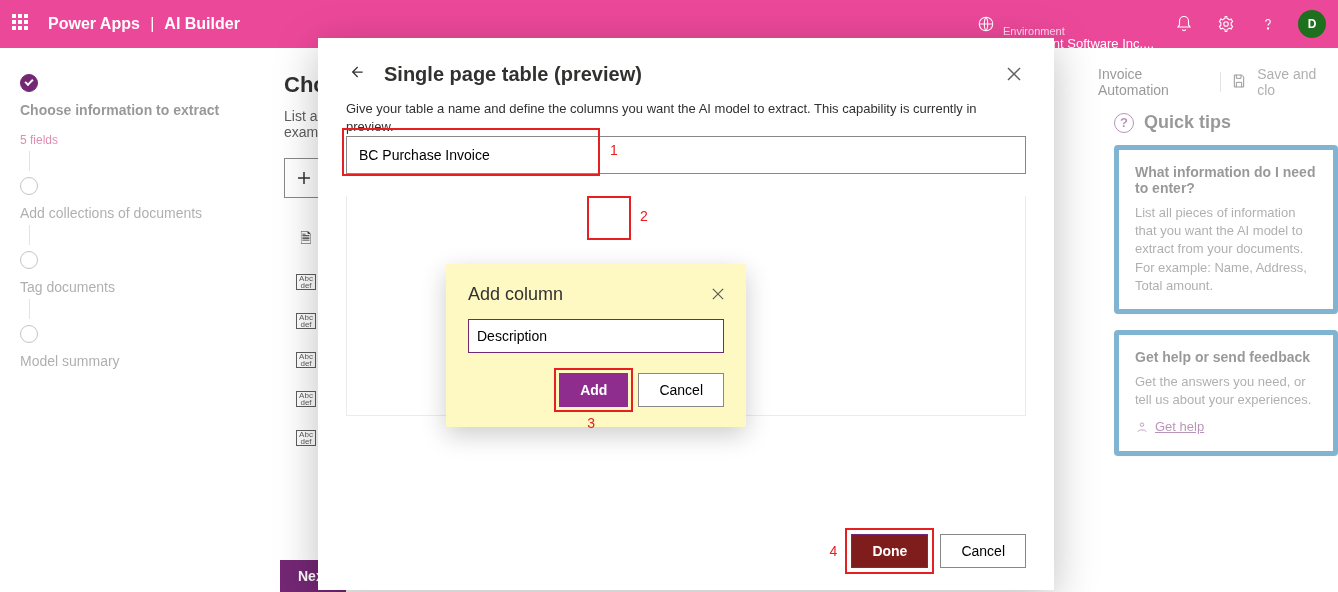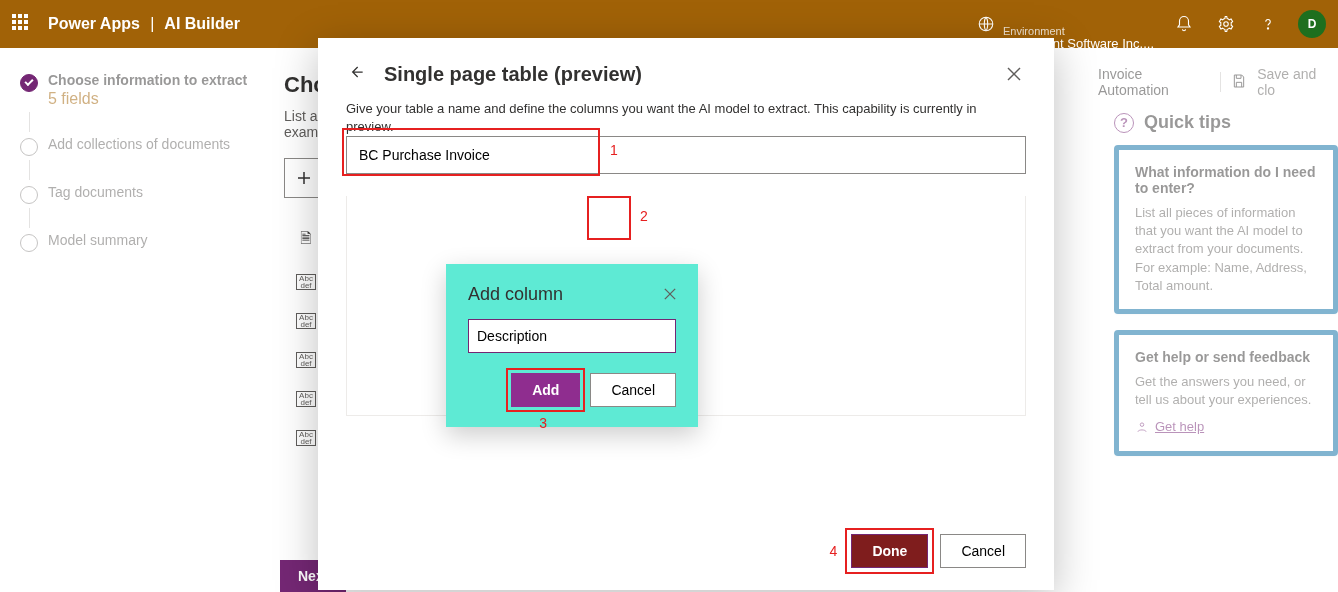--- a/index.html
+++ b/index.html
@@ -1,39 +1,39 @@
 <!DOCTYPE html>
 <html><head>
 <meta charset="utf-8">
 <style>
   * { box-sizing: border-box; margin: 0; padding: 0; }
   html, body { width: 1338px; height: 592px; font-family: "Segoe UI", Arial, sans-serif; font-size: 14px; color: #323130; overflow: hidden; background: #fff; }
-  .topbar { height: 48px; background: #a16207; color: #fff; display: flex; align-items: center; padding: 0 12px; position: relative; }
+  .topbar { height: 48px; background: #ec4899; color: #fff; display: flex; align-items: center; padding: 0 12px; position: relative; }
   .waffle { width: 20px; height: 20px; display: grid; grid-template-columns: repeat(3,4px); grid-template-rows: repeat(3,4px); gap: 2px; margin-right: 16px; }
   .waffle span { background: #fff; width: 4px; height: 4px; }
   .brand { font-weight: 600; font-size: 16px; }
   .brand .sep { font-weight: 400; padding: 0 6px; }
   .topbar .right { margin-left: auto; display: flex; align-items: center; gap: 18px; }
   .env { display: flex; align-items: center; gap: 8px; }
   .env-text { display:flex; flex-direction:column; line-height:1.1; }
   .env-label { font-size: 11px; opacity: .8; margin-top: 28px; }
   .env-val { font-size: 13px; }
   .icon-btn { width: 24px; height: 24px; display:flex; align-items:center; justify-content:center; cursor:pointer; }
   .avatar { width: 28px; height: 28px; border-radius: 50%; background: #1e6f1e; color:#fff; display:flex;align-items:center;justify-content:center; font-size:12px; font-weight:600; }
 
   .app-body { display:flex; height: calc(592px - 48px); position: relative; }
   .overlay { position:absolute; inset:0; background: rgba(255,255,255,0.5); }
 
   .left-rail { width: 260px; padding: 24px 10px 0 20px; }
-  .step-row { display:flex; gap: 10px; margin-bottom: 8px; align-items:flex-start; }
+  .step-row { display:flex; gap: 10px; margin-bottom: 8px; align-items:flex-start;flex-direction:column; }
   .step-circle { width:18px; height:18px; border:1px solid #8a8886; border-radius:50%; margin-top:2px; flex:0 0 auto; }
   .step-circle.done { background:#742774; border-color:#742774; position:relative; }
   .step-circle.done::after { content:""; position:absolute; left:4px; top:4px; width:6px; height:3px; border-left:2px solid #fff; border-bottom:2px solid #fff; transform:rotate(-45deg); }
   .step-title { font-weight:600; color:#323130; }
-  .step-sub { color:#a16207; font-size:16px; margin-top:2px; }
+  .step-sub { color:#be185d; font-size:12px; margin-top:15px; }
   .step-connector { width:1px; height:20px; background:#c8c6c4; margin: -4px 0 4px 9px; }
 
   .main { flex:1; padding: 24px 24px 0 24px; position:relative; }
   .main h1 { font-size:22px; font-weight:600; margin-bottom:10px; }
   .main p.lead { color:#605e5c; margin-bottom:18px; }
   .add-tbl-btn { width:40px; height:40px; border:1px solid #8a8886; display:flex;align-items:center;justify-content:center; font-size:20px; color:#323130; background:#fff; }
   .fields-table { margin-top:18px; width:760px; border:0; }
   .fields-table td.icon { width:40px; text-align:center; padding:10px 0; }
   .fields-table td.name { padding:10px 0; color:#323130; }
   .fields-table tr { border-bottom:1px solid #edebe9; }
@@ -66,21 +66,21 @@
   .red-num { color:#e62020; font-size:14px; position:absolute; }
 
   .col-strip { display:flex; border:1px solid #edebe9; border-radius:2px; height:46px; width:680px; }
   .col-cell { display:flex; align-items:center; gap:10px; padding:0 14px; border-right:1px solid #edebe9; min-width:120px; position:relative; }
   .drag-handle { width:8px; height:18px; display:flex; flex-direction:column; justify-content:space-between; }
   .drag-handle span{ width:3px;height:3px;background:#a19f9d;border-radius:50%; }
   .plus-cell { width:46px; display:flex;align-items:center;justify-content:center; }
   .plus-cell svg line{ stroke:#742774; stroke-width:1.5; }
   .col-body { width:680px; height:220px; border:1px solid #edebe9; border-top:none; }
 
-  .popover { position:absolute; left:446px; top:264px; width:252px; background:#5eead4; box-shadow:0 8px 24px rgba(0,0,0,.2); padding:20px 22px; z-index:20; }
+  .popover { position:absolute; left:446px; top:264px; width:300px; background:#fef9c3; box-shadow:0 8px 24px rgba(0,0,0,.2); padding:20px 22px; z-index:20; }
   .popover-head { display:flex; align-items:center; margin-bottom:14px; }
   .popover-title { font-size:18px; font-weight:400; }
   .popover .close2 { margin-left:auto; cursor:pointer; color:#605e5c; }
   .col-name-input { width:100%; height:34px; border:1.5px solid #742774; padding:0 8px; font-size:14px; }
   .popover-actions { display:flex; gap:10px; justify-content:flex-end; margin-top:20px; }
   .btn { padding:8px 20px; font-size:14px; cursor:pointer; border:1px solid #8a8886; background:#fff; }
   .btn.primary { background:#8f2d8f; color:#fff; border-color:#8f2d8f; font-weight:600; }
   .btn.dark { background:#7f1d1d; border-color:#742774; }
 
   .modal-footer { position:absolute; right:28px; bottom:22px; display:flex; gap:12px; align-items:center; }

